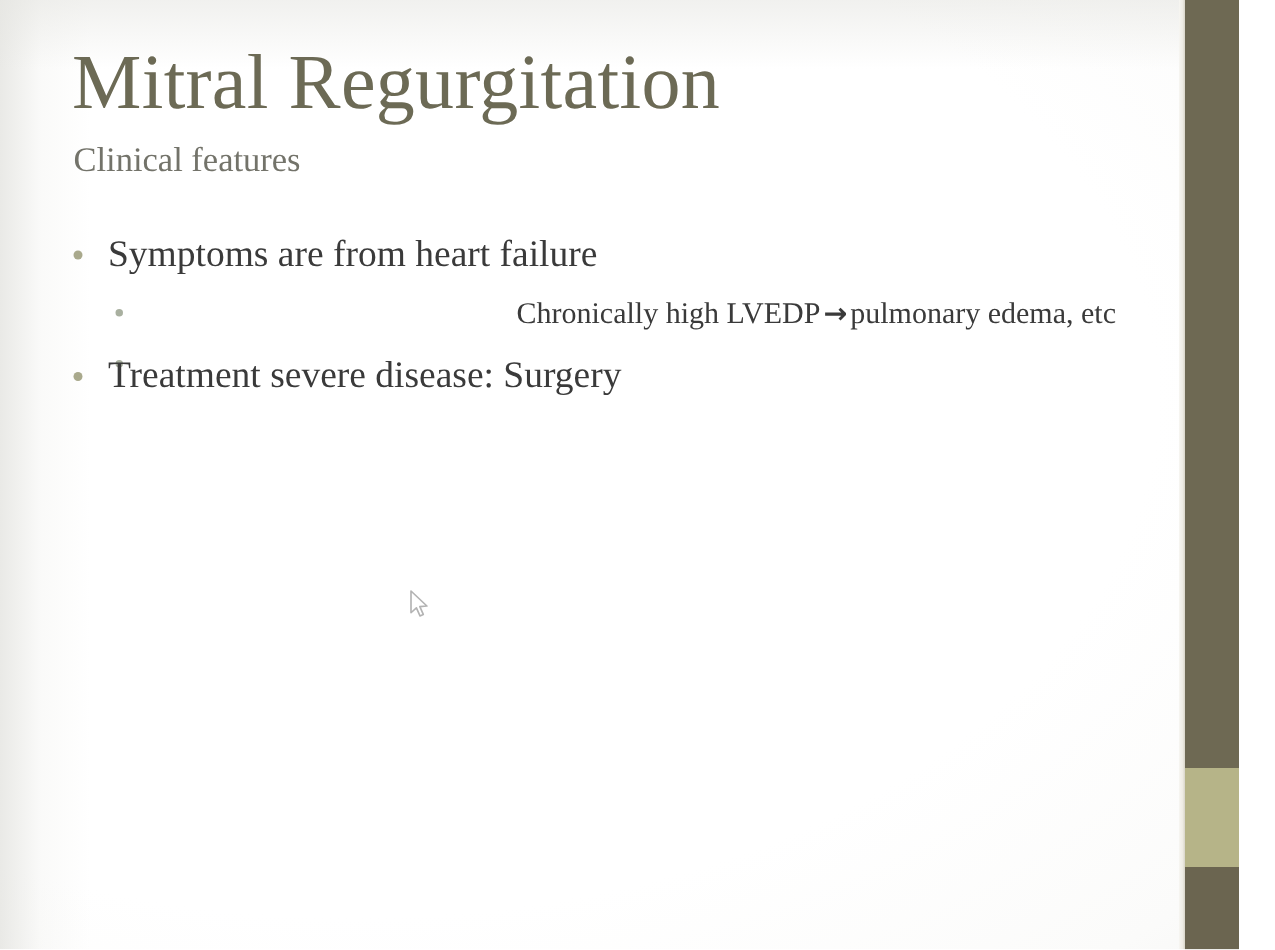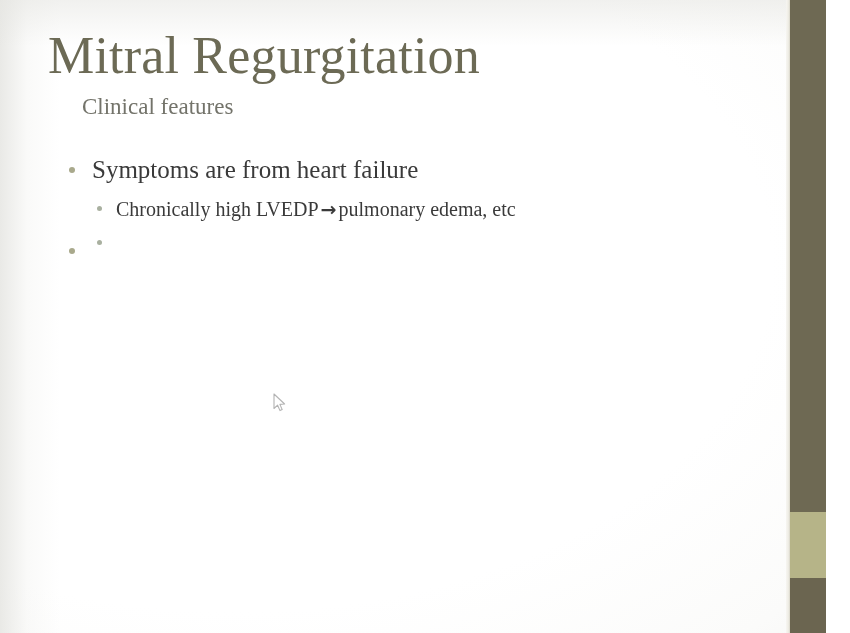--- a/index.html
+++ b/index.html
@@ -85,26 +85,25 @@
     white-space: nowrap;
   }
   #subtitle {
     position: absolute;
     left: 49px;
     top: 93px;
     font-size: 23px;
     line-height: 28px;
     color: #73736a;
     white-space: nowrap;
-    margin-left: 33px;
   }
 
   #bullets {
     position: absolute;
-    left: 64px;
+    left: 44px;
     top: 150px;
     width: 700px;
   }
 
   .b1 {
     position: relative;
     padding-left: 28px;
     font-size: 25px;
     line-height: 40px;
     color: #3a3a3a;
@@ -120,20 +119,21 @@
     background: #a9a98c;
   }
 
   .b2 {
     position: relative;
     padding-left: 52px;
     font-size: 20px;
     line-height: 34px;
     color: #3a3a3a;
     white-space: nowrap;
+    text-align: right;
   }
   .b2 > .dot {
     position: absolute;
     left: 33px;
     top: 14px;
     width: 5px;
     height: 5px;
     border-radius: 50%;
     background: #a9b0a0;
   }
@@ -187,20 +187,21 @@
       <span>Chronically high LVEDP</span><span class="arrow-glyph">→</span><span>pulmonary edema, etc</span>
     </div>
 
     <div class="b2" id="b2-dyspnea">
       <span class="dot"></span>
     </div>
 
 
     <div class="b1" id="b1-treatment">
       <span class="dot"></span>
+      <span>Treatment severe disease: Surgery</span>
     </div>
 
   </div>
 
   <div id="sidebar-seam"></div>
   <div id="sidebar">
     <div class="band" id="band-top" style="background: rgb(110, 105, 83);"></div>
     <div class="band" id="band-mid" style="background: rgb(182, 180, 136);"></div>
     <div class="band" id="band-bottom" style="background: rgb(107, 101, 80);"></div>
   </div>

